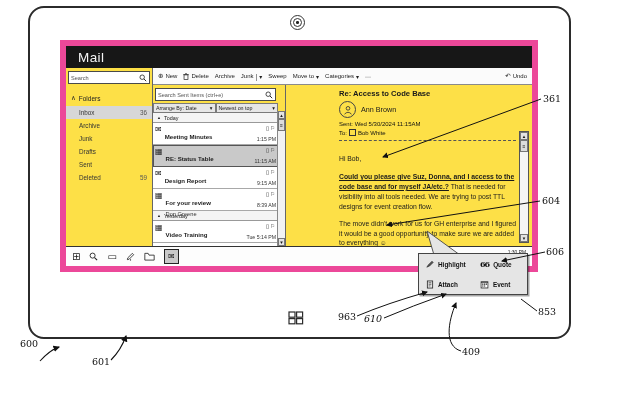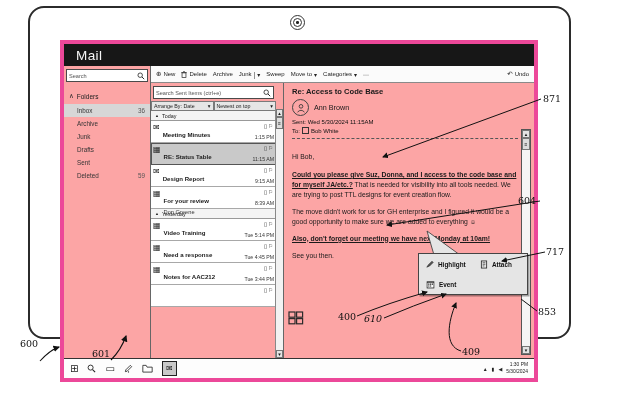--- a/index.html
+++ b/index.html
@@ -8,22 +8,22 @@
   
   #device{position:absolute;left:28px;top:6px;width:539px;height:329px;
           border:2px solid #2b2b2b;border-radius:16px;background:#fff;}
   #camera{position:absolute;left:290px;top:15px;width:13px;height:13px;border:1.3px solid #333;
           border-radius:50%;display:flex;align-items:center;justify-content:center;}
   #camera .mid{width:7px;height:7px;border:1px solid #333;border-radius:50%;
           display:flex;align-items:center;justify-content:center;}
   #camera .dot{width:2.5px;height:2.5px;background:#222;border-radius:50%;}
   #home{position:absolute;left:288px;top:311px;width:16px;height:14px;cursor:pointer;}
   
-  #screen{position:absolute;left:60px;top:40px;width:478px;height:342px;border:4px solid #ec4899;
-          box-sizing:border-box;background:#fca5a5;display:flex;flex-direction:column;overflow:hidden;}
+  #screen{position:absolute;left:60px;top:40px;width:478px;height:232px;border:6px solid #ec4899;
+          box-sizing:border-box;background:#fde047;display:flex;flex-direction:column;overflow:hidden;}
   #titlebar{height:22px;background:#171717;color:#f5f5f5;display:flex;align-items:center;
             padding-left:12px;font-size:13.5px;letter-spacing:.4px;flex:0 0 auto;}
   #content{flex:1;display:flex;min-height:0;}
   
   #sidebar{width:86px;border-right:1px solid #666;display:flex;flex-direction:column;flex:0 0 auto;font-size:6.3px;}
   .searchbox{margin:3px 2px 2px 2px;border:1px solid #4a4a4a;height:11px;display:flex;align-items:center;
              justify-content:space-between;padding:0 2px;background:#fff;flex:0 0 auto;}
   .searchbox .ph{color:#555;font-size:5.6px;white-space:nowrap;overflow:hidden;}
   #folders-hdr{padding:8px 4px 4px 5px;display:flex;gap:3px;align-items:center;font-size:6.5px;color:#222;}
   .folder{display:flex;justify-content:space-between;padding:3px 5px 3px 13px;color:#333;cursor:pointer;}
@@ -56,21 +56,21 @@
   .msg .snd{font-size:5.7px;color:#333;margin-top:2px;white-space:nowrap;}
   .msg .ric{position:absolute;right:2px;top:2px;font-size:5.6px;letter-spacing:1px;color:#222;}
   .msg .tm{position:absolute;right:2px;bottom:2px;font-size:5.2px;color:#333;}
   #list-scroll{position:absolute;right:0;top:26px;bottom:0;width:7px;border-left:1px solid #888;background:#f2f2f2;}
   .sbtn{height:8px;border:1px solid #777;background:#e4e4e4;font-size:4.5px;display:flex;align-items:center;
         justify-content:center;cursor:pointer;box-sizing:border-box;}
   .sthumb{height:12px;border:1px solid #777;background:#dcdcdc;font-size:5px;display:flex;align-items:center;
         justify-content:center;cursor:grab;box-sizing:border-box;}
   #list-scroll .sdown{position:absolute;bottom:0;left:0;right:0;}
   
-  #reading{flex:1;position:relative;padding:4px 16px 2px 8px;min-width:0;font-size:6.8px;overflow:hidden;}
+  #reading{flex:1;position:relative;padding:4px 16px 2px 8px;min-width:0;font-size:6.8px;overflow:hidden;margin-left:45px;}
   #subject{font-weight:bold;font-size:7.6px;}
   #fromrow{display:flex;align-items:center;gap:5px;margin-top:3px;}
   #avatar{width:15px;height:15px;border:1px solid #444;border-radius:50%;display:flex;
           align-items:center;justify-content:center;flex:0 0 auto;}
   #from-name{font-size:7.2px;}
   .meta{font-size:6px;margin-top:2.5px;color:#111;display:flex;align-items:center;gap:2px;}
   .tocheck{width:5px;height:5px;border:1px solid #333;display:inline-block;}
   #divider{border-bottom:1px dashed #555;margin-top:4px;}
   .para{margin:0;line-height:1.46;}
   #greeting{margin-top:13px;}
@@ -396,20 +396,24 @@
   </svg>
 
   <div id="popup">
     <div class="pitem">
       <svg width="8" height="8" viewBox="0 0 10 10">
           <path d="M1 9 L3 6 L7.5 1.5 L9 3 L4.5 7.5 L1 9 Z" fill="#555" stroke="#222" stroke-width="0.7"></path>
         </svg>
       <span>Highlight</span>
     </div>
     <div class="pitem">
+      <span class="q66">66</span>
+      <span>Quote</span>
+    </div>
+    <div class="pitem">
       <svg width="8" height="9" viewBox="0 0 9 10">
           <rect x="1.5" y="1" width="6" height="8" fill="none" stroke="#222" stroke-width="0.9"></rect>
           <path d="M3 3 L6 3 M3 4.8 L6 4.8 M3 6.6 L5 6.6" stroke="#222" stroke-width="0.7"></path>
         </svg>
       <span>Attach</span>
     </div>
     <div class="pitem">
       <svg width="9" height="9" viewBox="0 0 10 10">
           <rect x="0.8" y="1.5" width="8.4" height="7.8" fill="#222"></rect>
           <rect x="1.6" y="3" width="6.8" height="5.4" fill="#fff"></rect>
@@ -430,22 +434,22 @@
     <path d="M 541 99 L 383 157" fill="none" stroke="#111" stroke-width="1" marker-end="url(#arr)"></path>
     <path d="M 540 201 L 387 225" fill="none" stroke="#111" stroke-width="1" marker-end="url(#arr)"></path>
     <path d="M 545 252 L 502 261" fill="none" stroke="#111" stroke-width="1" marker-end="url(#arr)"></path>
     <path d="M 537 311 L 521 299" fill="none" stroke="#111" stroke-width="1"></path>
     <path d="M 384 318 Q 412 306 446 294" fill="none" stroke="#111" stroke-width="1" marker-end="url(#arr)"></path>
     <path d="M 357 316 Q 388 303 427 292" fill="none" stroke="#111" stroke-width="1" marker-end="url(#arr)"></path>
     <path d="M 461 351 C 444 346 448 322 456 303" fill="none" stroke="#111" stroke-width="1" marker-end="url(#arr)"></path>
   </svg>
 
   <div class="ref" style="left:20px;top:338px;">600</div>
-  <div class="ref" style="left:92px;top:348px;">601</div>
-  <div class="ref" style="left:543px;top:93px;">871</div>
-  <div class="ref" style="left:518px;top:195px;">604</div>
-  <div class="ref" style="left:546px;top:246px;">717</div>
+  <div class="ref" style="left:92px;top:356px;">601</div>
+  <div class="ref" style="left:543px;top:93px;">361</div>
+  <div class="ref" style="left:542px;top:195px;">604</div>
+  <div class="ref" style="left:546px;top:246px;">606</div>
   <div class="ref" style="left:538px;top:306px;">853</div>
   <div class="ref" style="left:364px;top:313px;font-style:italic;">610</div>
-  <div class="ref" style="left:338px;top:311px;">400</div>
+  <div class="ref" style="left:338px;top:311px;">963</div>
   <div class="ref" style="left:462px;top:346px;">409</div>
 
 </div>
 
 </body></html>

